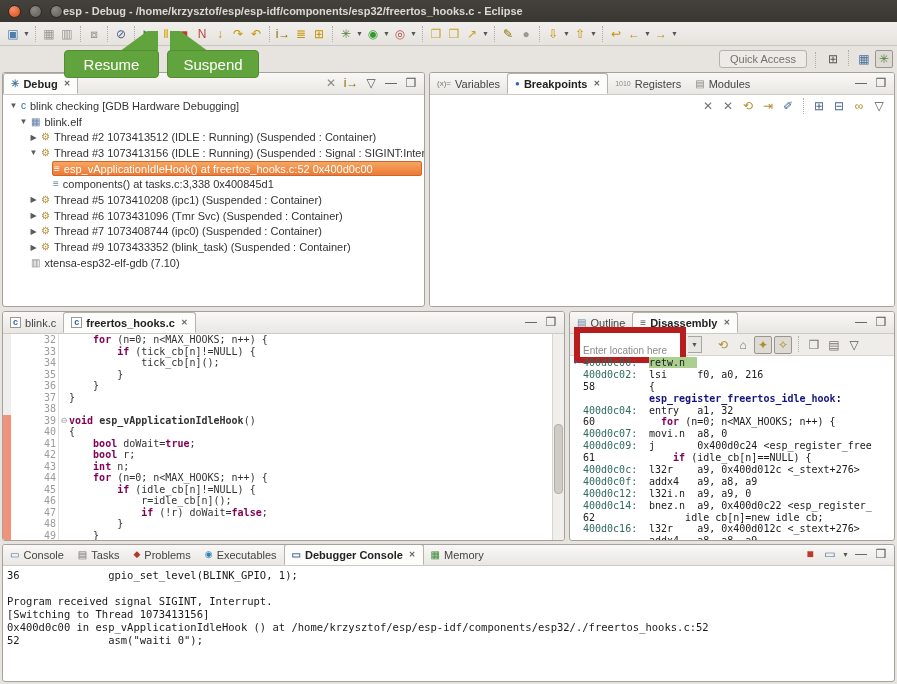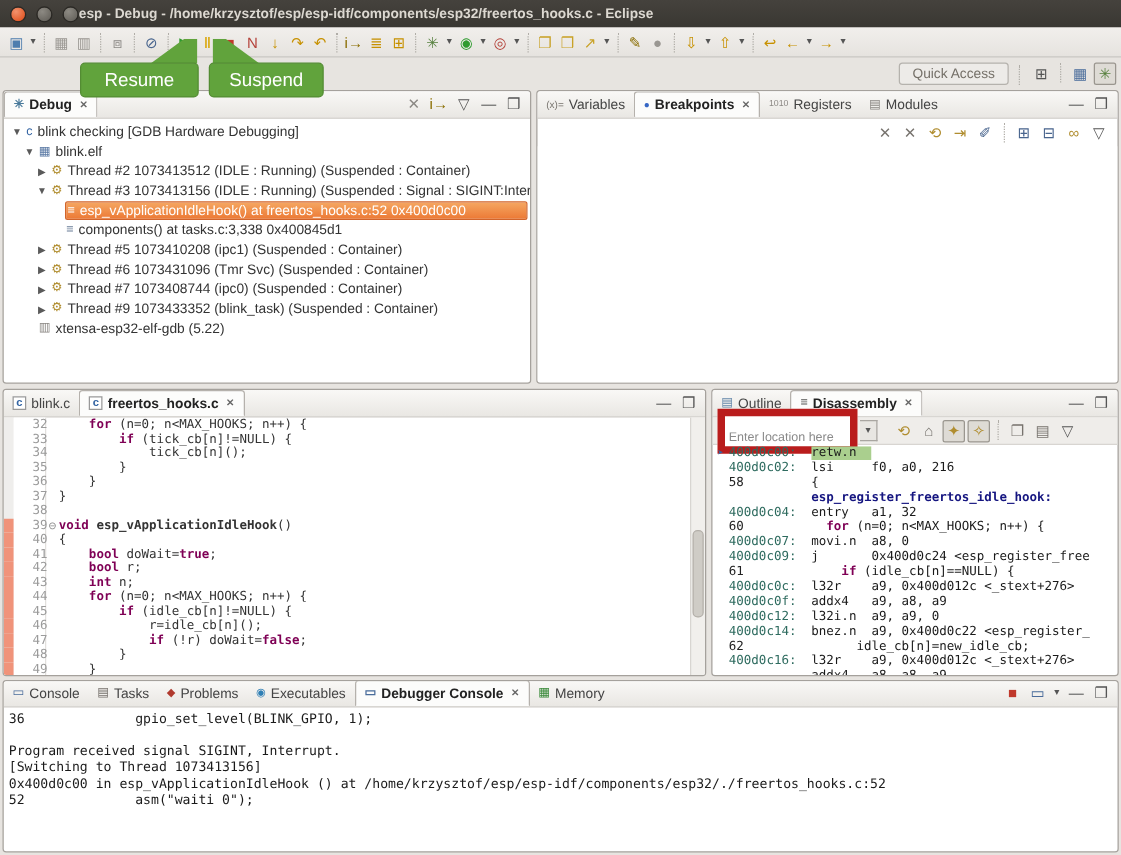--- a/index.html
+++ b/index.html
@@ -53,21 +53,21 @@
   .texp { width:13px; font-size:8px; color:#5a5a5a; text-align:center; flex:none; }
   .row-inner { display:flex; align-items:center; gap:4px; flex:1; height:15px; padding-left:1px; overflow:hidden; }
   .row-inner.sel { background:linear-gradient(#f5a661,#ec7a36); border:1px solid #d2642a;
     border-radius:2px; color:#fff; margin-right:2px; }
   .ti { font-size:10px; line-height:1; flex:none; }
 
   
   #editor-body { display:flex; height:calc(100% - 22px); font-size:10px; line-height:11.5px; }
   #ed-ann { width:8px; background:#efeeec; }
   .annbar { background:#f0937a; width:8px; }
-  #ed-gutter { width:26px; text-align:right; color:#9b9b9b; background:#fff;
+  #ed-gutter { width:48px; text-align:right; color:#9b9b9b; background:#fff;
     border-right:1px solid #e2e0dd; padding-right:2px;padding-left:15px; }
   #ed-fold { width:10px; color:#8a8a8a; font-size:8px; text-align:center; }
   #ed-code { flex:1; overflow:hidden; }
   .cline { height:11.5px; }
   .kw { color:#7f0055; font-weight:bold; }
   #ed-scroll { width:12px; background:#f1efec; border-left:1px solid #d8d5d1; position:relative; }
   .thumb { position:absolute; left:1px; width:9px; background:#cfccc6; border:1px solid #b3afa9; border-radius:4px; }
 
   
   #bp-toolbar { height:22px; display:flex; justify-content:flex-end; align-items:center; gap:2px; padding-right:6px; }
@@ -261,21 +261,21 @@
         <span class="texp">▶</span>
         <div class="row-inner">
           <span class="ti" style="color: rgb(176, 141, 47);">⚙</span>
           <span style="white-space: nowrap;">Thread #9 1073433352 (blink_task) (Suspended : Container)</span>
         </div>
       </div>
       <div class="trow" style="padding-left: 14px;">
         <span class="texp"></span>
         <div class="row-inner">
           <span class="ti" style="color: rgb(139, 136, 132);">▥</span>
-          <span style="white-space: nowrap;">xtensa-esp32-elf-gdb (5.22)</span>
+          <span style="white-space: nowrap;">xtensa-esp32-elf-gdb (7.10)</span>
         </div>
       </div>
     </div>
 </div>
 
 <div class="panel" style="left:429px;top:72px;width:466px;height:235px;">
   <div class="phead">
     <div class="ptabs" id="right-tabs">
         <div class="vtab">
           <span class="ticon" style="color: rgb(119, 115, 110); font-size: 8px;">(x)=</span>

